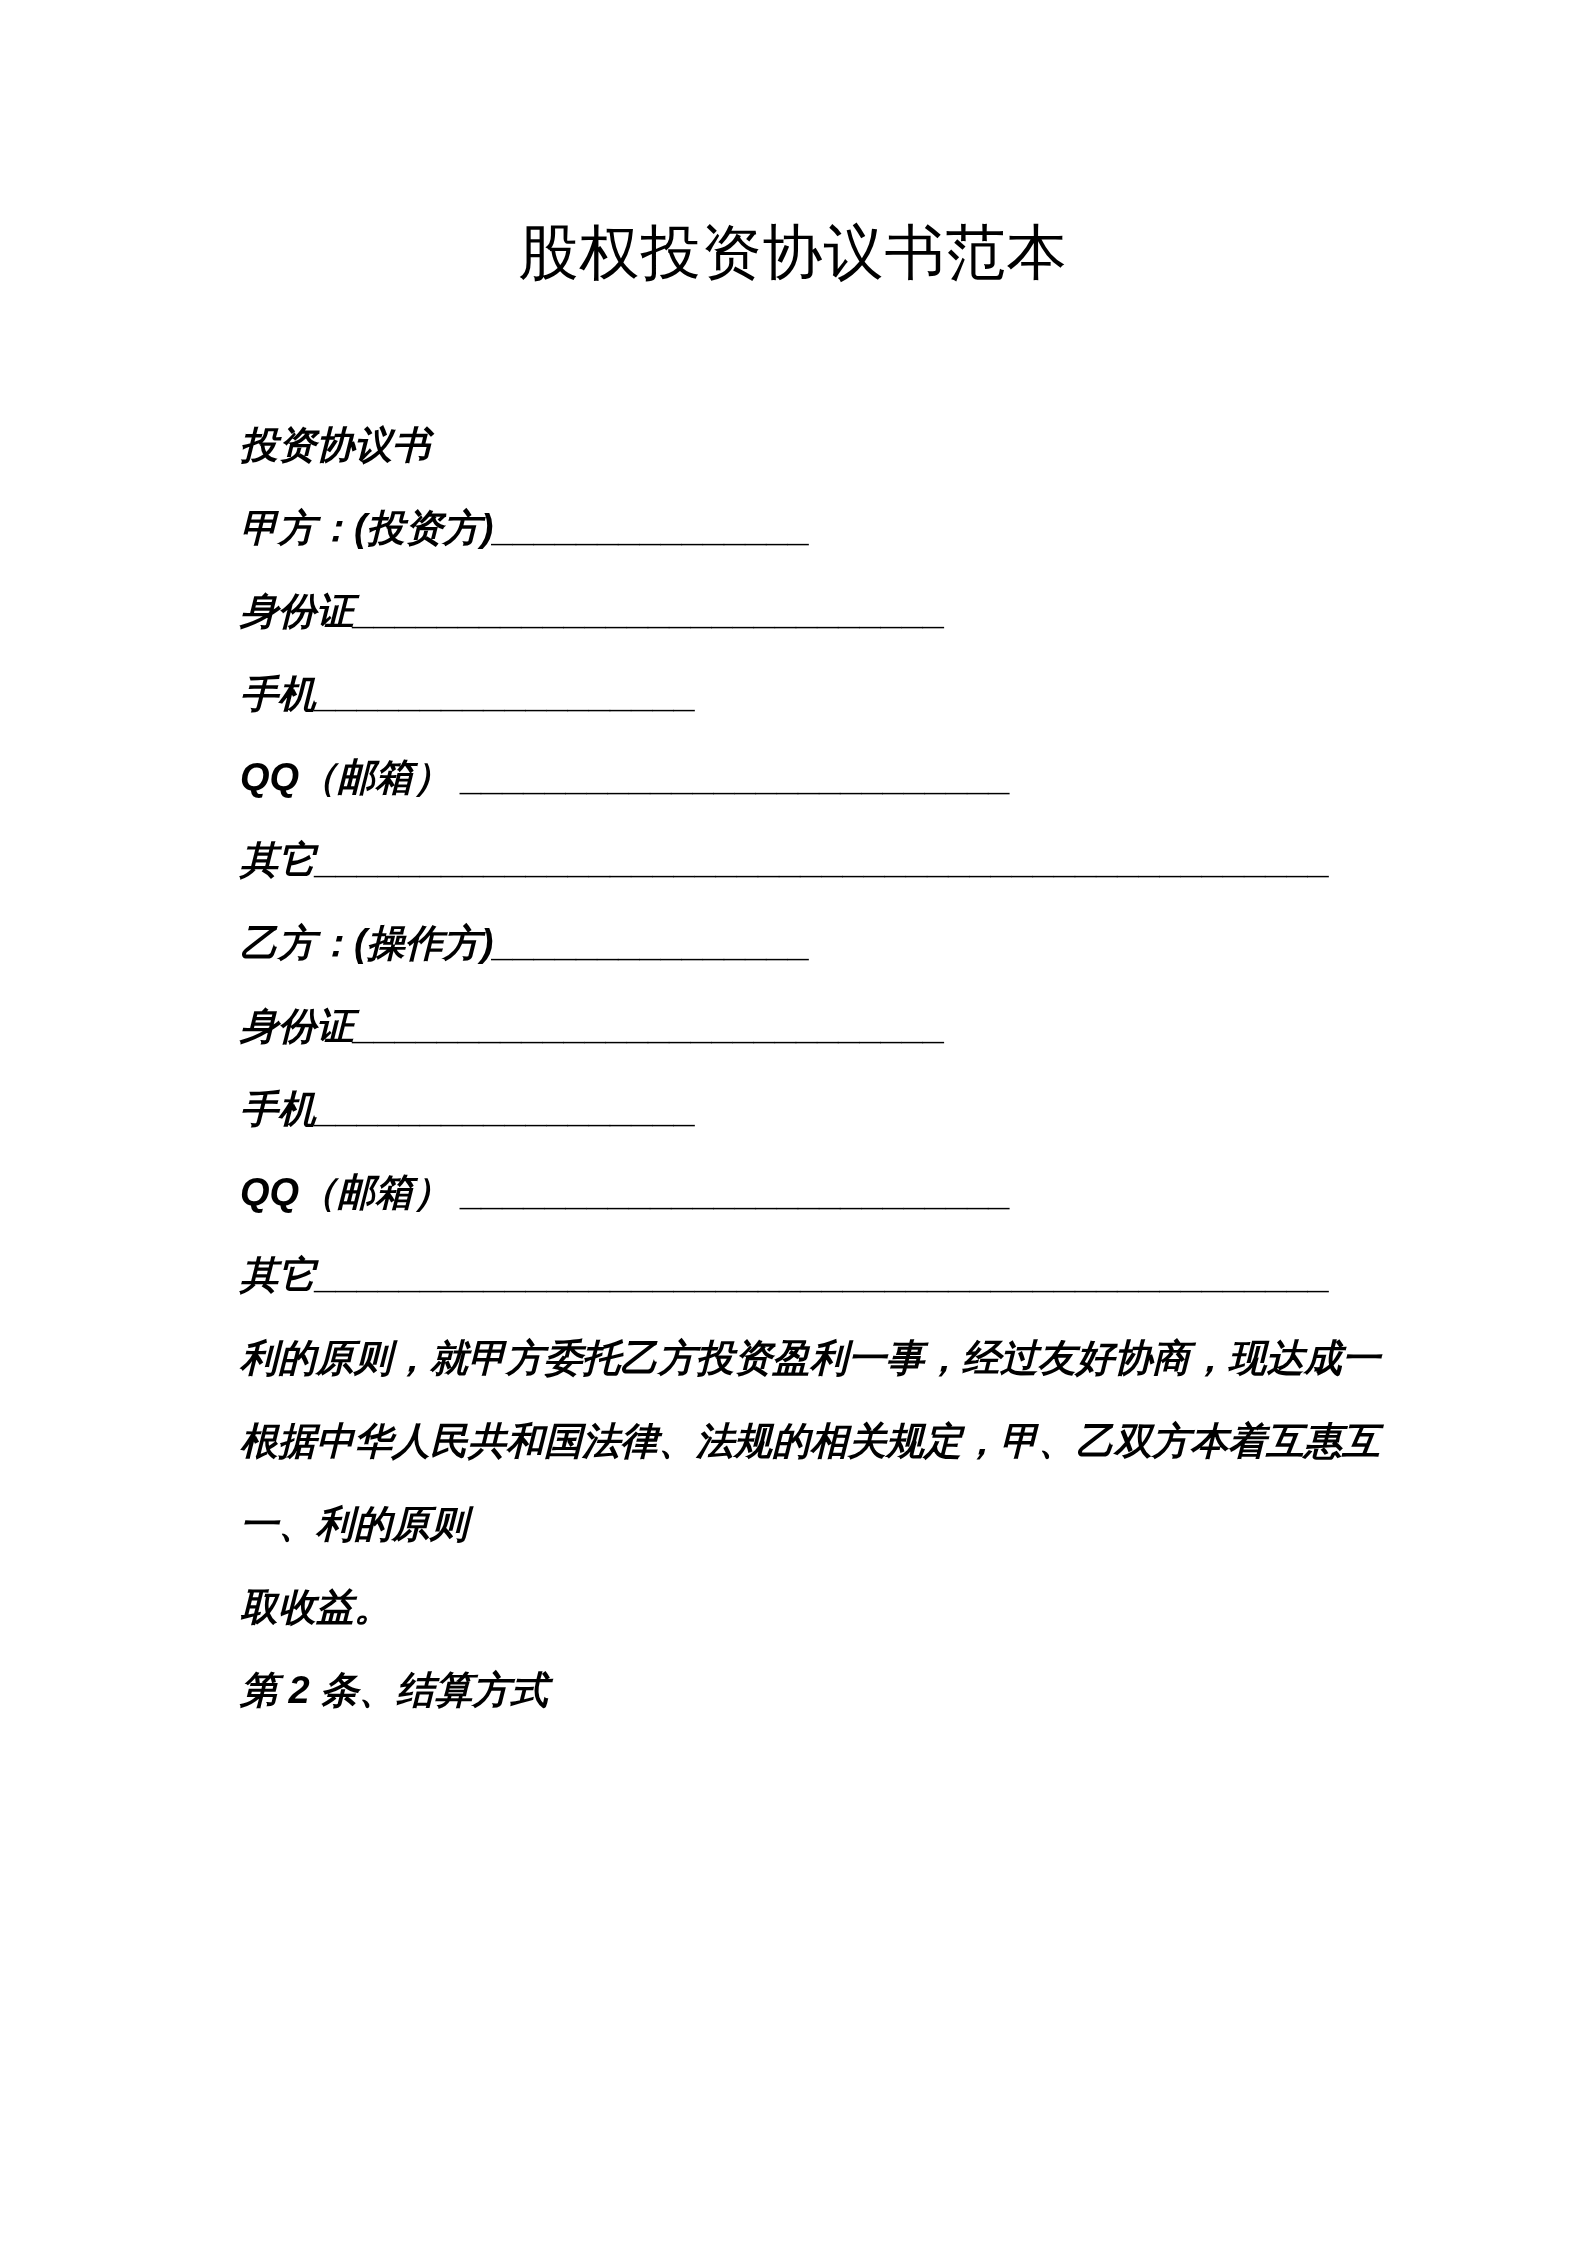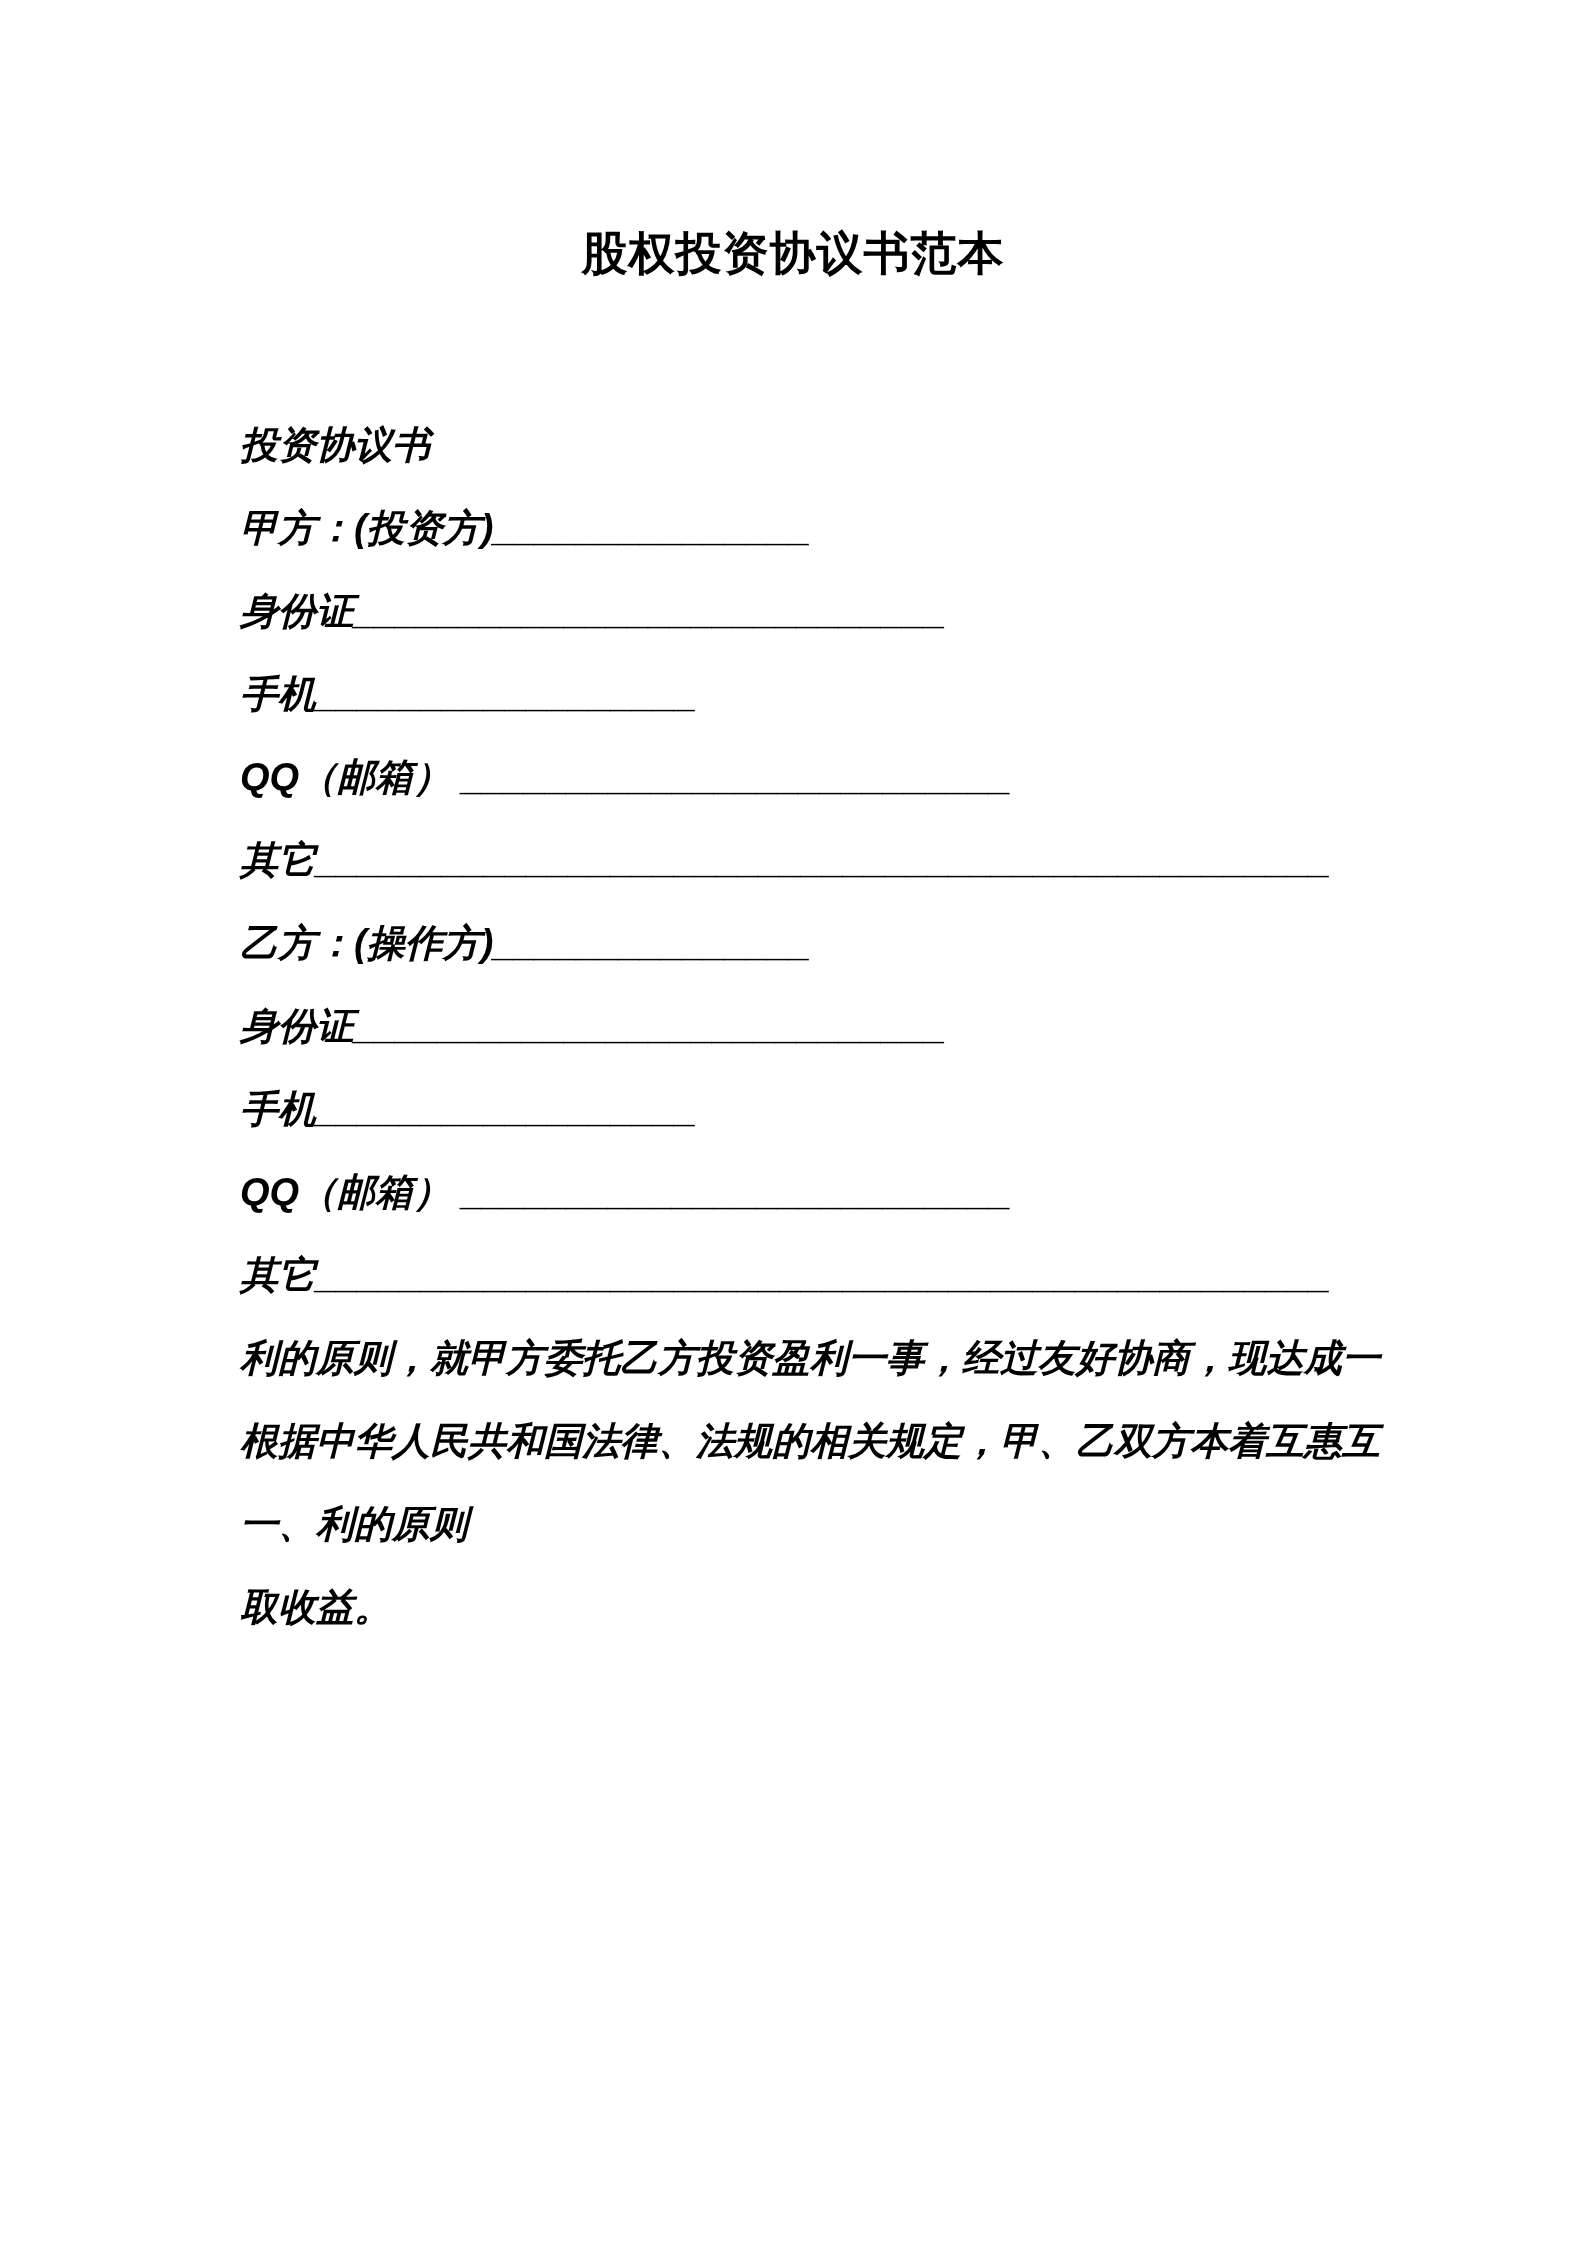--- a/index.html
+++ b/index.html
@@ -19,23 +19,23 @@
     position: absolute;
     inset: 0;
     background: #ffffff;
   }
   .doc-title {
     position: absolute;
     top: 220px;
     left: 0;
     width: 100%;
     text-align: center;
-    font-size: 46px;
+    font-size: 60px;
     line-height: 66px;
-    font-weight: 700;
+    font-weight: 400;
     letter-spacing: 1px;
     white-space: pre;
   }
   .doc-lines {
     position: absolute;
     top: 404px;
     left: 240px;
     right: 160px;
     font-style: italic;
   }
@@ -64,15 +64,16 @@
     <div class="doc-line">其它________________________________________________</div>
     <div class="doc-line">乙方：(操作方)_______________</div>
     <div class="doc-line">身份证____________________________</div>
     <div class="doc-line">手机__________________</div>
     <div class="doc-line">QQ（邮箱） __________________________</div>
     <div class="doc-line">其它________________________________________________</div>
     <div class="doc-line">利的原则，就甲方委托乙方投资盈利一事，经过友好协商，现达成一</div>
     <div class="doc-line">根据中华人民共和国法律、法规的相关规定，甲、乙双方本着互惠互</div>
     <div class="doc-line">一、利的原则</div>
     <div class="doc-line">取收益。</div>
+    <div class="doc-line">第 2 条、结算方式</div>
   </div>
 
 </div>
 
 </body></html>

